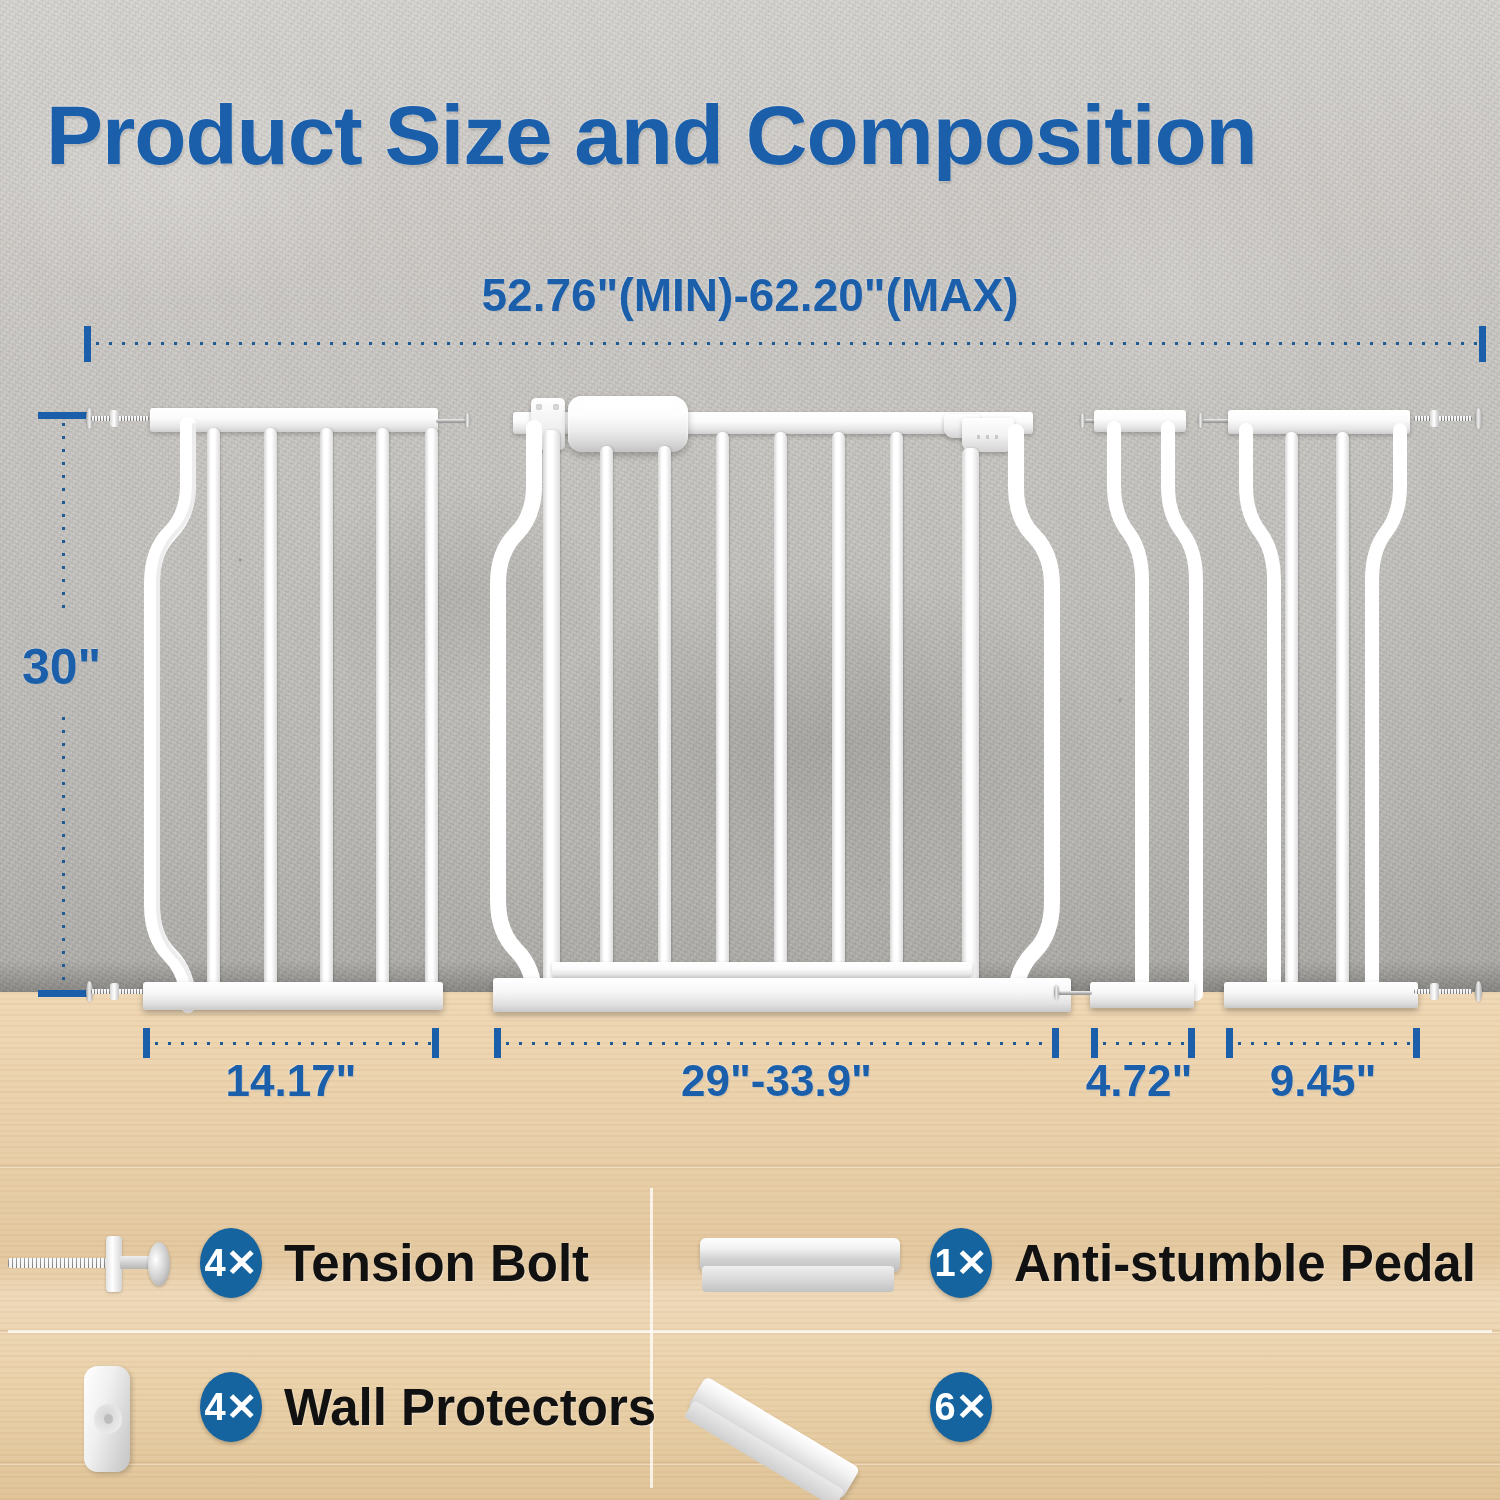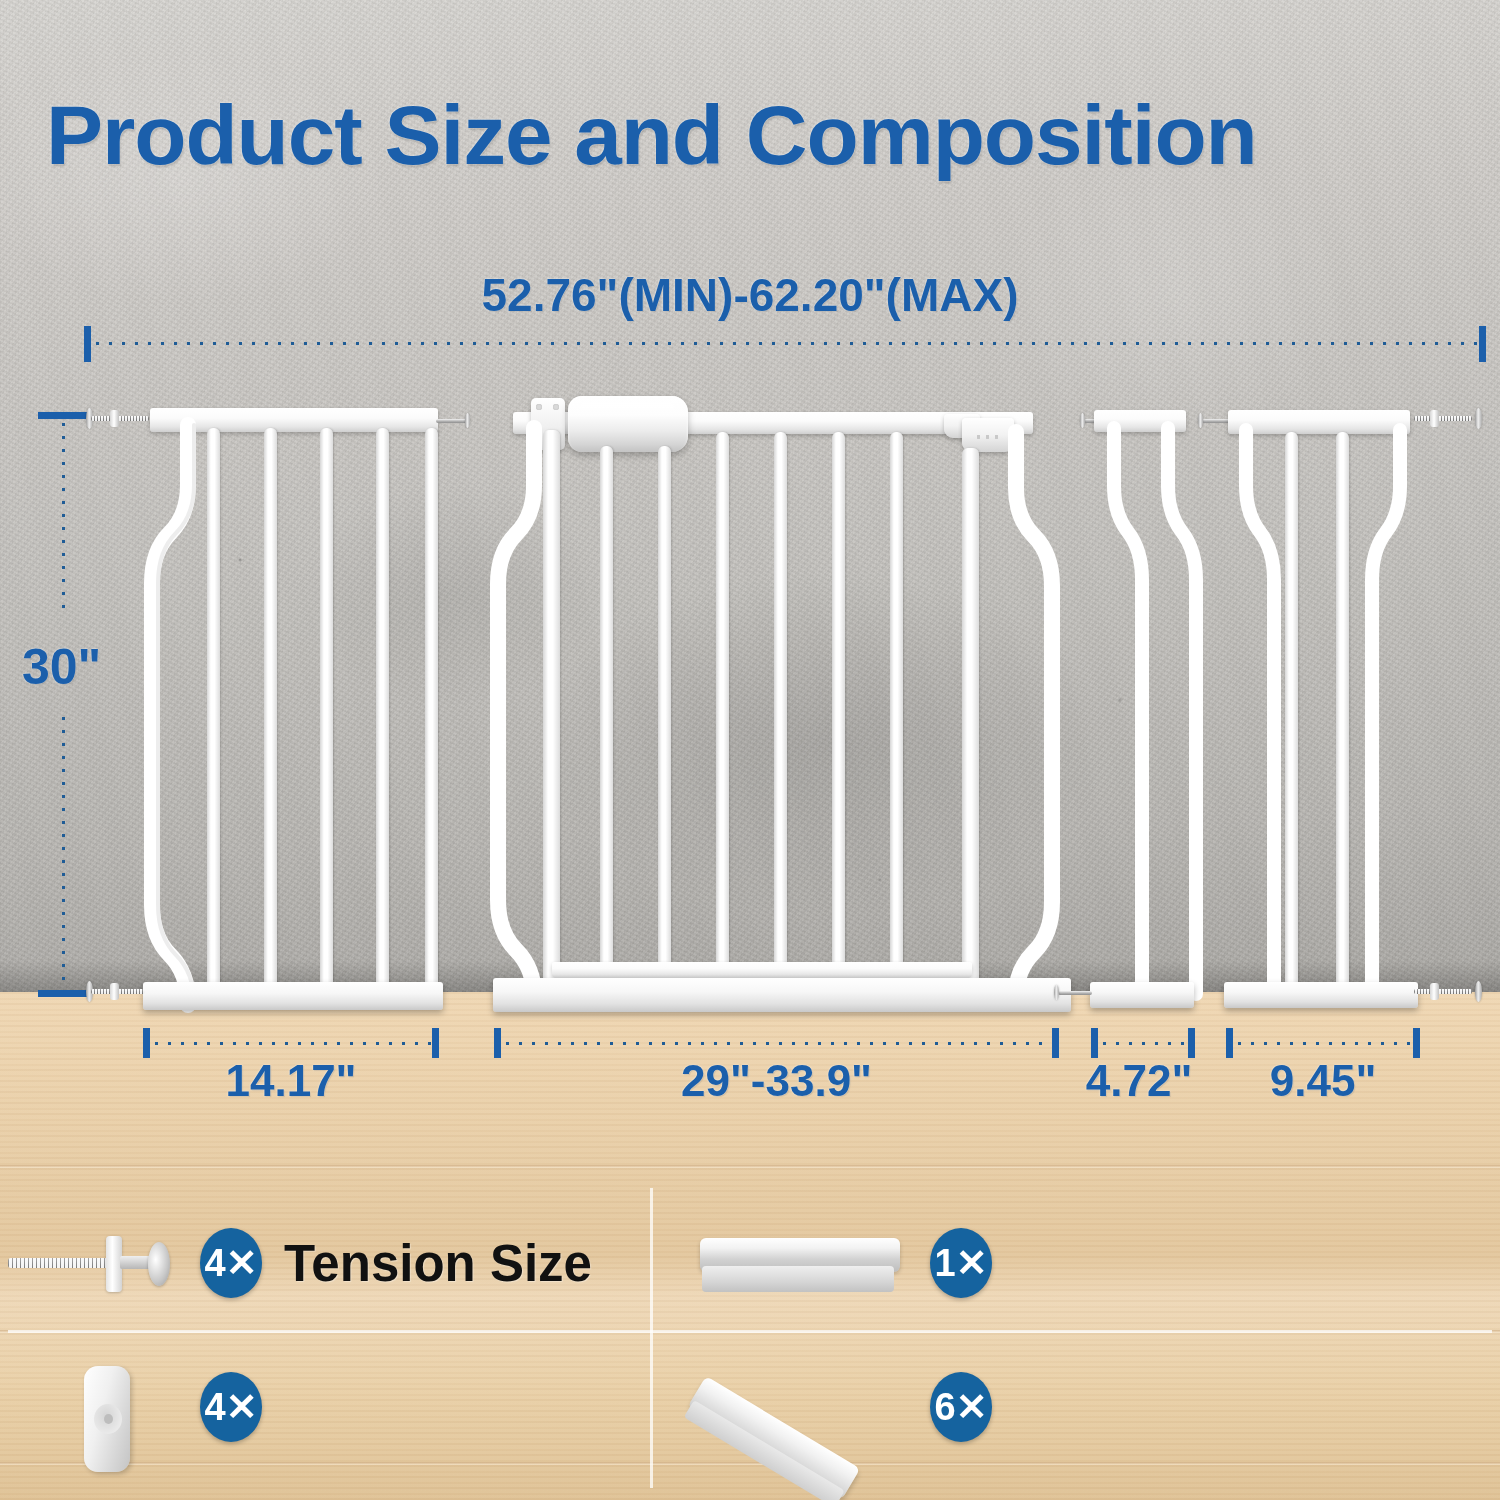--- a/index.html
+++ b/index.html
@@ -359,50 +359,52 @@
     <div style="position:absolute;left:112px;top:22px;width:34px;height:13px;
        background:linear-gradient(180deg,#efefef,#b6b6b6);border-radius:2px;"></div>
     <div style="position:absolute;left:140px;top:8px;width:22px;height:44px;border-radius:50%;
        background:radial-gradient(ellipse at 35% 40%, #ffffff, #c7c7c7 60%, #9a9a9a);box-shadow:0 1px 3px rgba(0,0,0,.25);"></div>
   </div>
   <div class="legend-item" style="left:200px;top:1228px;">
     <div class="badge">
       <span>4</span>
         <span>✕</span>
     </div>
-    <div class="legend-text">Tension Size</div>
+    <div class="legend-text">Tension Bolt</div>
   </div>
 
   <div class="part-art" style="left:700px;top:1238px;width:210px;height:60px;">
     <div style="position:absolute;left:0;top:0;width:200px;height:34px;border-radius:6px;
        background:linear-gradient(180deg,#ffffff 0%,#f2f2f2 30%,#d2d2d2 62%,#bdbdbd 100%);
        box-shadow:0 2px 4px rgba(0,0,0,.2);"></div>
     <div style="position:absolute;left:2px;top:28px;width:192px;height:26px;border-radius:4px;
        background:linear-gradient(180deg,#efefef,#d6d6d6 60%,#c2c2c2);"></div>
   </div>
   <div class="legend-item" style="left:930px;top:1228px;">
     <div class="badge">
       <span>1</span>
         <span>✕</span>
     </div>
+    <div class="legend-text">Anti-stumble Pedal</div>
   </div>
 
   <div class="part-art" style="left:78px;top:1366px;width:70px;height:110px;">
     <div style="position:absolute;left:6px;top:0;width:46px;height:106px;border-radius:14px;
        background:linear-gradient(105deg,#ffffff 0%,#f0f0f0 40%,#d6d6d6 75%,#c4c4c4 100%);
        box-shadow:2px 2px 5px rgba(0,0,0,.2);"></div>
     <div style="position:absolute;left:16px;top:38px;width:28px;height:30px;border-radius:50%;
        background:radial-gradient(ellipse at 45% 40%, #d4d4d4, #eaeaea 70%);"></div>
     <div style="position:absolute;left:26px;top:48px;width:9px;height:10px;border-radius:50%;background:#bdbdbd;"></div>
   </div>
   <div class="legend-item" style="left:200px;top:1372px;">
     <div class="badge">
       <span>4</span>
         <span>✕</span>
     </div>
+    <div class="legend-text">Wall Protectors</div>
   </div>
 
   <div class="part-art" style="left:706px;top:1356px;width:200px;height:130px;">
     <div style="position:absolute;left:0;top:20px;width:180px;height:36px;border-radius:6px;
        transform:rotate(31deg);transform-origin:left top;
        background:linear-gradient(180deg,#ffffff 0%,#f1f1f1 34%,#dcdcdc 70%,#c9c9c9 100%);
        box-shadow:2px 3px 5px rgba(0,0,0,.18);"></div>
     <div style="position:absolute;left:-12px;top:44px;width:176px;height:20px;border-radius:4px;
        transform:rotate(31deg);transform-origin:left top;
        background:linear-gradient(180deg,#e9e9e9,#cfcfcf);"></div>

